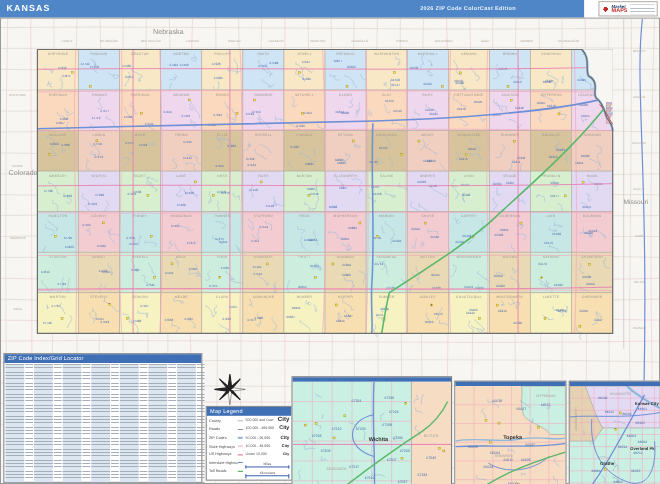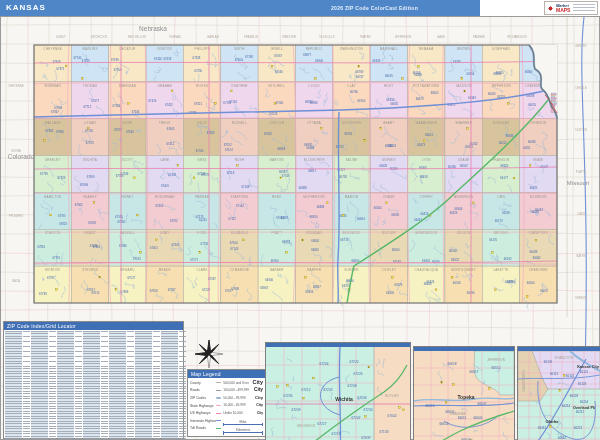--- a/index.html
+++ b/index.html
@@ -1,18 +1,18 @@
 <!DOCTYPE html>
 <html><head>
 <meta charset="utf-8">
 <style>
   html,body{margin:0;padding:0;}
   body{width:600px;height:440px;position:relative;overflow:hidden;background:#fff;
        font-family:"Liberation Sans",sans-serif;}
-  .topbar{position:absolute;left:0;top:0;width:480px;height:16px;display:flex;align-items:center;}
+  .topbar{position:absolute;left:0;top:0;width:531px;height:16px;display:flex;align-items:center;}
   .topbar .title{position:absolute;left:6px;top:3px;color:#fff;font-size:8px;font-weight:bold;letter-spacing:1px;}
   .topbar .edition{position:absolute;right:62px;top:5px;color:#eaf1fb;font-size:5px;font-weight:bold;letter-spacing:.3px;}
   .logo{position:absolute;right:2px;top:1px;width:54px;height:14px;background:#fff;border:1px solid #b9b2aa;
         display:flex;align-items:center;padding:0 2px;box-sizing:border-box;}
   .logo .mark{width:7px;height:7px;background:
       radial-gradient(circle at 50% 50%, #c62828 0 40%, transparent 41%);margin-right:2px;flex:none;}
   .logo .mtxt{line-height:4px;}
   .logo .m1{font-size:4px;color:#1c3b66;font-weight:bold;font-style:italic;display:block;}
   .logo .m2{font-size:5px;color:#c62828;font-weight:bold;display:block;}
   .logo .sub{margin-left:3px;flex:1;height:9px;background:repeating-linear-gradient(#9aa3ad 0 1px,transparent 1px 3px);opacity:.7;}

